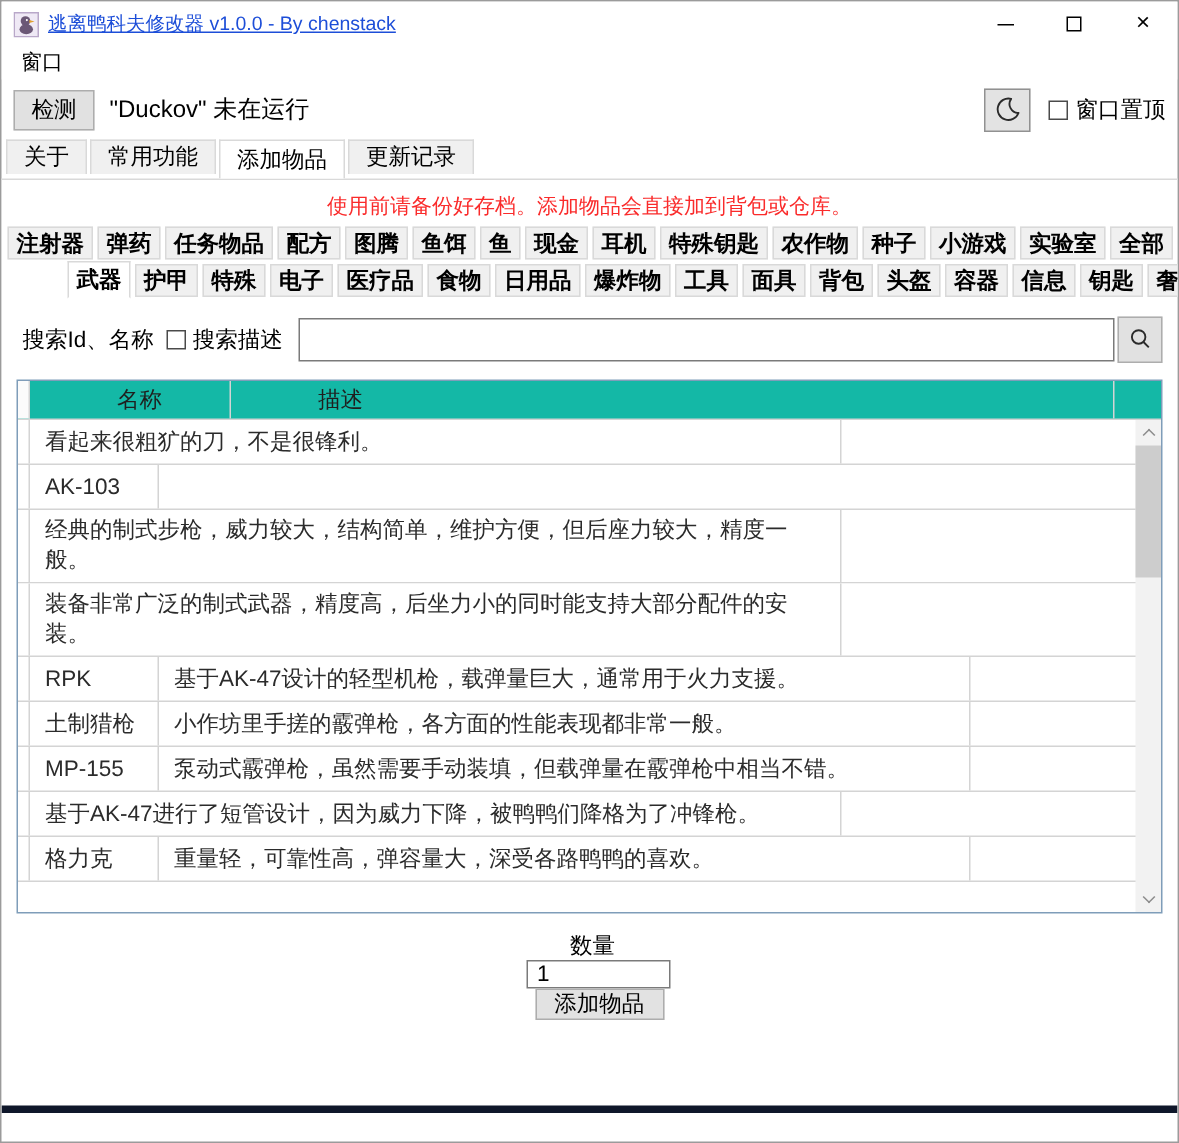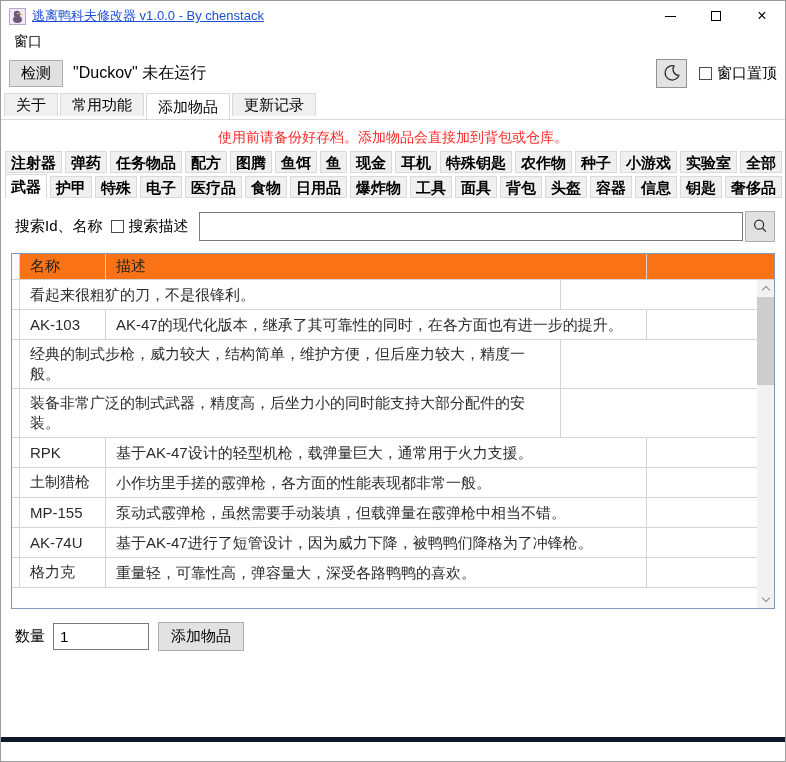--- a/index.html
+++ b/index.html
@@ -34,55 +34,55 @@
   .main-tabs { display:flex; padding-left:3px; height:26px; }
   .main-tab { background:#f0f0f0; border:1px solid #d9d9d9; border-bottom:none; height:23px; line-height:22px; padding:0 11px; font-size:15px; color:#000; margin-right:2px; }
   .main-tab.active { background:#fff; height:26px; line-height:25px; position:relative; z-index:2; margin-bottom:-1px; }
   .tab-page { position:relative; border-top:1px solid #d9d9d9; border-bottom:5px solid #0f172a; height:623px; background:#fff; z-index:1; }
 
   
   .warning { text-align:center; font-size:14px; margin-top:9px; height:20px; }
 
   
   .cat-row { display:flex; align-items:flex-end; padding-left:4px; margin-top:0; height:24px; }
-  .cat-row + .cat-row { height:25px; }
+  .cat-row + .cat-row { height:25px;margin-left:40px; }
   .cat-tab { background:#f0f0f0; border:1px solid #d9d9d9; height:22px; line-height:21px; padding:0 5px; font-size:15px; color:#000; margin-right:3px; white-space:nowrap;font-weight:bold; }
   .cat-tab.active { background:#fff; height:25px; line-height:24px; border-bottom-color:#fff; margin-bottom:-1px; z-index:2; position:relative; }
 
   
   .search-row { display:flex; align-items:center; margin:13px 10px 0 14px; height:30px; }
   .search-label { font-size:15px; color:#000; white-space:nowrap; }
   .search-row .checkbox { margin:0 5px 0 8px; }
   .search-input { flex:1 1 auto; height:29px; border:1px solid #7a7a7a; margin-left:10px; font-size:15px; padding:0 6px; outline:none; }
   .search-btn { width:30px; height:31px; background:#e1e1e1; border:1px solid #adadad; display:flex; align-items:center; justify-content:center; margin-left:2px; }
 
   
   .grid { position:relative; margin:12px 10px 0 10px; height:356px; border:1px solid #7f9db9; background:#fff; overflow:hidden; }
-  .g-header { display:flex; height:26px; background:#f97316; border-bottom:1px solid #d4d4d4; }
+  .g-header { display:flex; height:26px; background:#14b8a6; border-bottom:1px solid #d4d4d4;gap:48px; }
   .g-header .g-rh { background:#fbfbfb; }
   .g-hcell { font-size:15px; color:#1f1f1f; display:flex; align-items:center; padding-left:10px; border-right:1px solid #d4d4d4; }
   .g-rh { width:8px; flex:0 0 auto; border-right:1px solid #d4d4d4; }
   .col-name { width:86px; flex:0 0 auto; }
   .col-desc { width:541px; flex:0 0 auto; }
   .g-fill { flex:1 1 auto; border-right:none !important; }
   .g-row { display:flex; min-height:30px; border-bottom:1px solid #d4d4d4; background:#fff; }
   .g-row .g-name { width:86px; flex:0 0 auto; font-size:15px; color:#2b2b2b; display:flex; align-items:center; padding-left:10px; border-right:1px solid #d4d4d4; }
   .g-row .g-desc { width:541px; flex:0 0 auto; font-size:15px; color:#2b2b2b; display:flex; align-items:center; padding:4px 8px 4px 10px; border-right:1px solid #d4d4d4; line-height:20px; }
 
   
   .vscroll { position:absolute; top:26px; right:0; bottom:0; width:17px; background:#f2f2f2; }
   .vs-btn { position:absolute; left:0; width:17px; height:17px; display:flex; align-items:center; justify-content:center; }
   .vs-up { top:0; } .vs-down { bottom:0; }
   .chev { width:6px; height:6px; border-right:1.4px solid #8b8b8b; border-bottom:1.4px solid #8b8b8b; display:block; }
   .chev.up { transform:rotate(-135deg); margin-top:3px; }
   .chev.down { transform:rotate(45deg); margin-bottom:3px; }
   .vs-thumb { position:absolute; left:0; top:17px; width:17px; height:88px; background:#cdcdcd; }
 
   
-  .footer { display:flex; align-items:center; margin:12px 10px 0 14px; height:30px; }
+  .footer { display:flex; align-items:center; margin:12px 10px 0 14px; height:30px;flex-direction:column; }
   .qty-label { font-size:15px; color:#000; }
   .qty-input { width:96px; height:27px; border:1px solid #7a7a7a; margin-left:8px; font-size:15px; padding:0 6px; outline:none; }
   .add-btn { height:29px; padding:0 12px; margin-left:9px; background:#e2e2e2; border:1px solid #adadad; font-size:15px; color:#000; }
 </style>
 </head>
 <body>
 
 <div class="window">
 
   <div class="titlebar">
@@ -195,21 +195,20 @@
       </div>
       <div>
           <div class="g-row">
             <div class="g-rh"></div>
             <div class="g-desc">看起来很粗犷的刀，不是很锋利。</div>
             <div class="g-fill"></div>
           </div>
           <div class="g-row">
             <div class="g-rh"></div>
             <div class="g-name">AK-103</div>
-            <div class="g-desc">AK-47的现代化版本，继承了其可靠性的同时，在各方面也有进一步的提升。</div>
             <div class="g-fill"></div>
           </div>
           <div class="g-row">
             <div class="g-rh"></div>
             <div class="g-desc">经典的制式步枪，威力较大，结构简单，维护方便，但后座力较大，精度一般。</div>
             <div class="g-fill"></div>
           </div>
           <div class="g-row">
             <div class="g-rh"></div>
             <div class="g-desc">装备非常广泛的制式武器，精度高，后坐力小的同时能支持大部分配件的安装。</div>
@@ -228,21 +227,20 @@
             <div class="g-fill"></div>
           </div>
           <div class="g-row">
             <div class="g-rh"></div>
             <div class="g-name">MP-155</div>
             <div class="g-desc">泵动式霰弹枪，虽然需要手动装填，但载弹量在霰弹枪中相当不错。</div>
             <div class="g-fill"></div>
           </div>
           <div class="g-row">
             <div class="g-rh"></div>
-            <div class="g-name">AK-74U</div>
             <div class="g-desc">基于AK-47进行了短管设计，因为威力下降，被鸭鸭们降格为了冲锋枪。</div>
             <div class="g-fill"></div>
           </div>
           <div class="g-row">
             <div class="g-rh"></div>
             <div class="g-name">格力克</div>
             <div class="g-desc">重量轻，可靠性高，弹容量大，深受各路鸭鸭的喜欢。</div>
             <div class="g-fill"></div>
           </div>
         </div>

